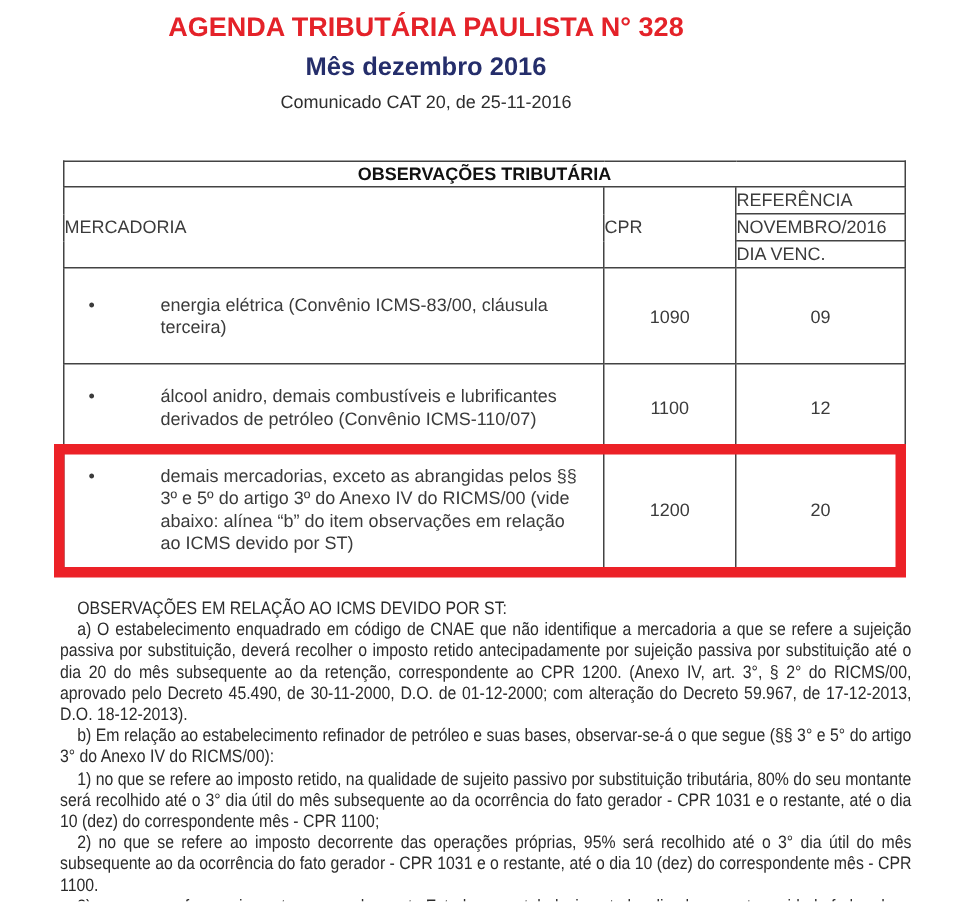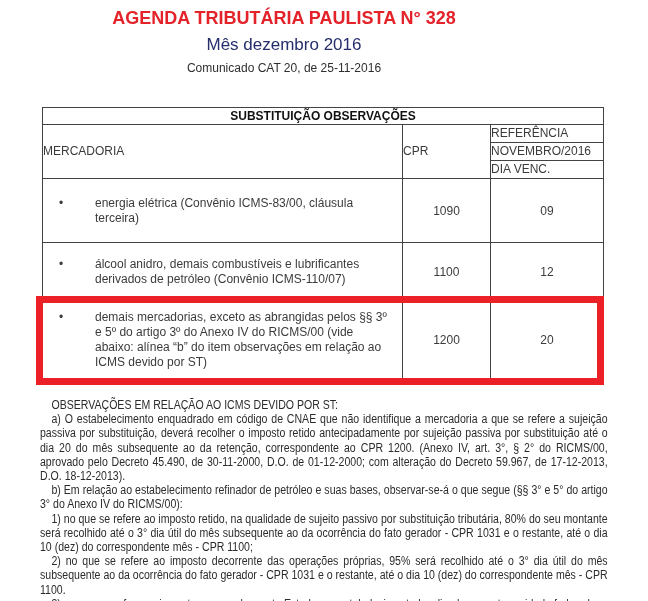--- a/index.html
+++ b/index.html
@@ -10,42 +10,42 @@
     --border_dark:#434343;
   }
   *{margin:0;padding:0;box-sizing:border-box;}
   html,body{background:#ffffff;}
   body{font-family:"Liberation Sans",sans-serif;color:var(--text_dark);}
   .page{position:relative;width:648px;height:601px;background:#ffffff;overflow:hidden;}
 
   
   .hdr-block{position:absolute;top:0;left:0;width:568px;text-align:center;}
   .title{margin-top:8px;font-size:18px;font-weight:bold;color:var(--title_red);letter-spacing:0;}
-  .subtitle{margin-top:6px;font-size:17px;font-weight:normal;color:var(--subtitle_navy);}
+  .subtitle{margin-top:6px;font-size:17px;font-weight:bold;color:var(--subtitle_navy);}
   .meta-line{margin-top:6px;font-size:12px;color:#2e2e2e;}
   .meta-line.second{margin-top:6px;}
 
   
   table.st{position:absolute;left:42px;top:107px;width:561px;border-collapse:collapse;table-layout:fixed;}
   table.st col.c1{width:360px;}
   table.st col.c2{width:88px;}
   table.st col.c3{width:113px;}
   table.st td{border:1px solid var(--border_dark);font-size:12px;color:var(--text_dark);vertical-align:middle;overflow:hidden;}
   tr.caption-row{height:17px;}
   tr.caption-row td{text-align:center;font-weight:bold;color:#111111;line-height:14px;padding:1px 0;}
   tr.sub-row{height:18px;}
   td.hc{line-height:15px;}
   td.sub{font-size:11.5px;}
   tr.r1{height:64px;}
   tr.r2{height:58px;}
   tr.r3{height:78px;}
   td.merc{padding:4px 10px 4px 0;}
   .merc-item{display:flex;align-items:flex-start;padding-left:16px;}
   .bullet{width:10px;flex:0 0 10px;line-height:15px;font-size:12px;}
-  .merc-text{margin-left:26px;line-height:15px;text-align:left;}
+  .merc-text{margin-left:38px;line-height:15px;text-align:left;}
   td.num{text-align:center;}
 
   
   .highlight-box{position:absolute;left:36px;top:296px;width:568px;height:89px;border:7px solid var(--highlight_red);background:transparent;pointer-events:none;}
 
   
   .obs{position:absolute;left:40px;top:398px;width:645px;transform:scaleX(0.88);transform-origin:0 0;color:#2b2b2b;}
   .obs p{font-size:12px;line-height:14.2px;text-align:justify;text-indent:13px;}
 </style>
 </head>
@@ -60,21 +60,21 @@
   </div>
 
   <table class="st">
     <colgroup>
         <col class="c1">
         <col class="c2">
         <col class="c3">
       </colgroup>
     <tbody>
       <tr class="caption-row">
-        <td colspan="3">SUBSTITUIÇÃO OBSERVAÇÕES</td>
+        <td colspan="3">OBSERVAÇÕES TRIBUTÁRIA</td>
       </tr>
       <tr class="sub-row">
         <td class="hc" rowspan="3">MERCADORIA</td>
         <td class="hc" rowspan="3">CPR</td>
         <td class="hc sub">REFERÊNCIA</td>
       </tr>
       <tr class="sub-row">
         <td class="hc sub">NOVEMBRO/2016</td>
       </tr>
       <tr class="sub-row">

